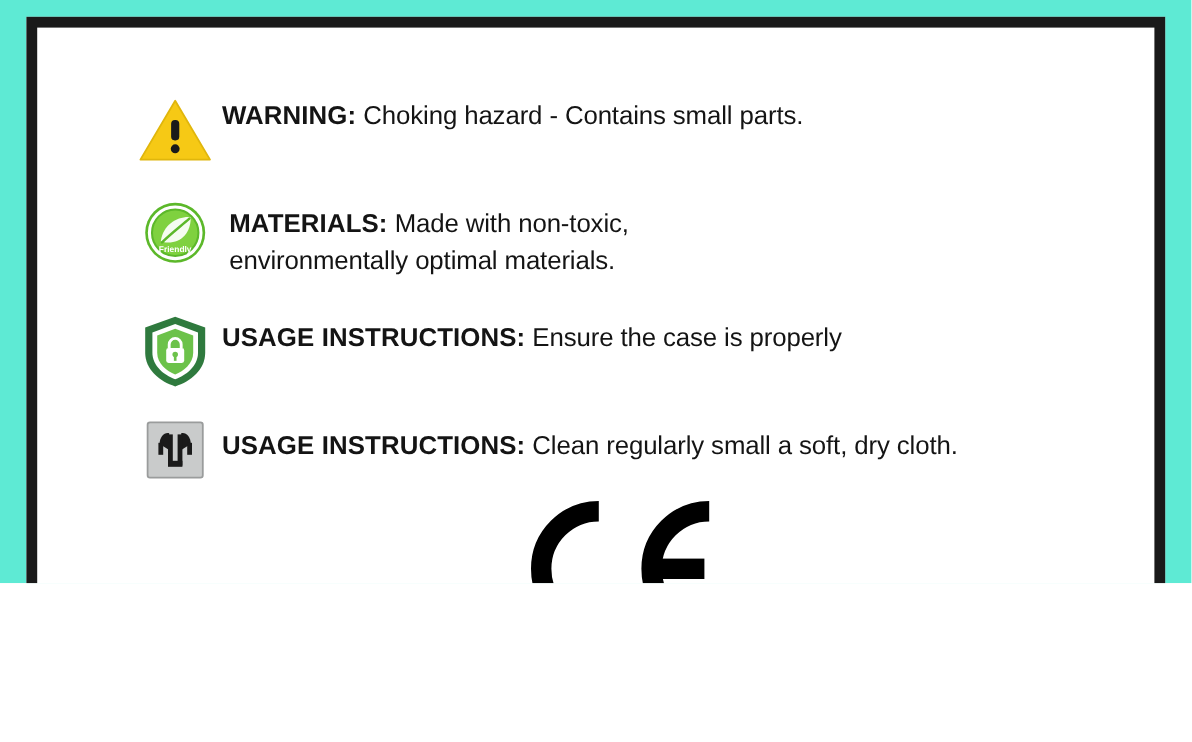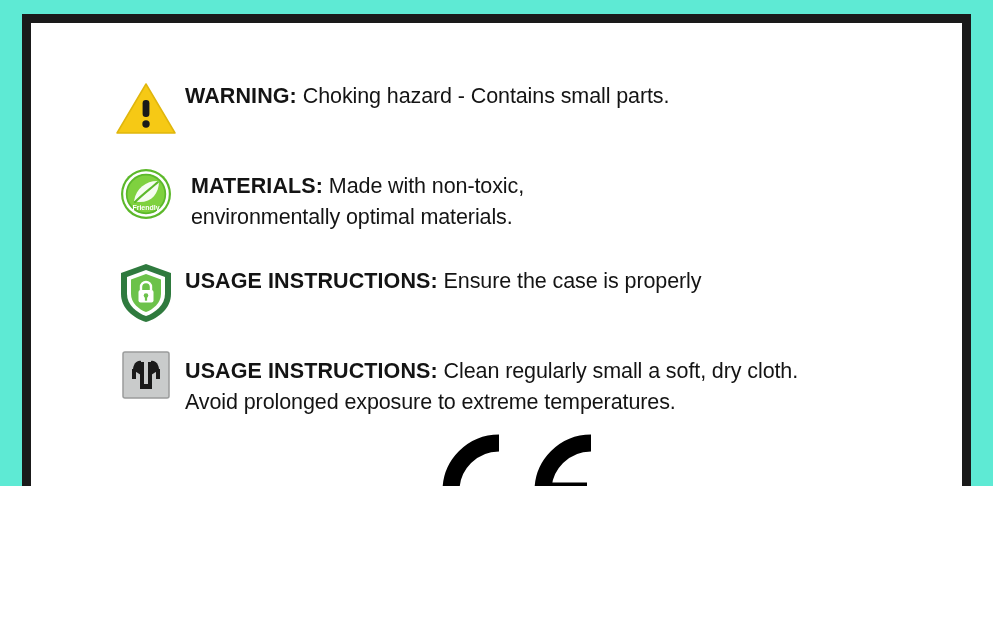--- a/index.html
+++ b/index.html
@@ -153,21 +153,20 @@
               <rect x="19" y="12" width="4" height="26" fill="#1a1a1a"></rect>
               <rect x="27" y="12" width="4" height="26" fill="#1a1a1a"></rect>
               <rect x="19" y="34" width="12" height="5" fill="#1a1a1a"></rect>
               <rect x="11" y="19" width="4" height="10" fill="#1a1a1a"></rect>
               <rect x="35" y="19" width="4" height="10" fill="#1a1a1a"></rect>
             </svg>
           </span>
         </div>
         <div class="text-cell">
           <span class="lead">USAGE INSTRUCTIONS:</span><span> Clean regularly small a soft, dry cloth.</span><br>
-          <span>Avoid prolonged exposure to extreme temperatures.</span>
         </div>
       </div>
 
       <div class="ce-wrap">
         <span class="ce-mark">
           <svg width="200" height="120" viewBox="0 0 200 120" aria-hidden="true">
             <path d="M84 12 A48 48 0 1 0 84 108" fill="none" stroke="#000000" stroke-width="17"></path>
             <path d="M176 12 A48 48 0 1 0 176 108" fill="none" stroke="#000000" stroke-width="17"></path>
             <rect x="128" y="51.5" width="44" height="17" fill="#000000"></rect>
           </svg>

